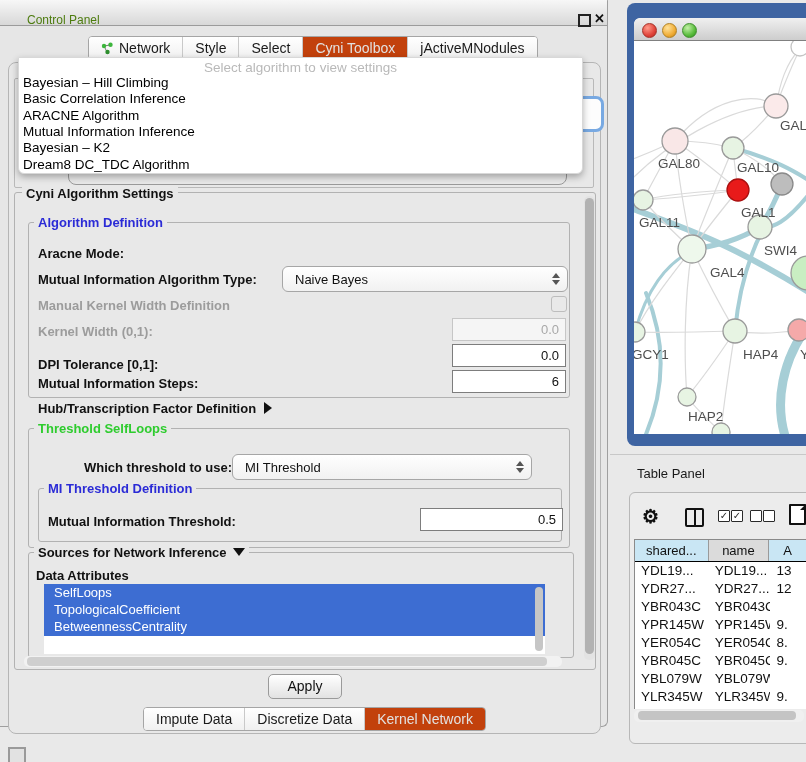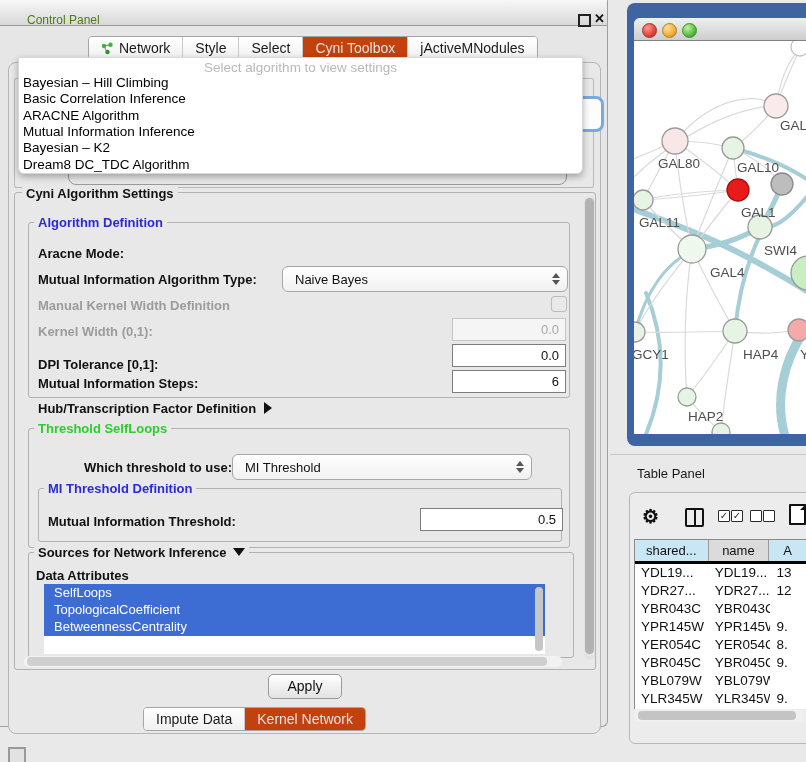--- a/index.html
+++ b/index.html
@@ -99,21 +99,21 @@
   #tp-body{left:629px;top:492px;width:177px;height:250px;background:#ececec;border:1px solid #b8b8b8;border-radius:6px 0 0 6px;}
   #gear-ico{left:642px;top:505px;font-size:19px;color:#111;font-weight:bold;}
   #split-ico{left:685px;top:508px;width:15px;height:15px;border:2px solid #111;border-radius:2px;}
   #split-ico i{position:absolute;left:6.5px;top:0;width:2px;height:15px;background:#111;}
   .cbx{position:absolute;width:10px;height:10px;border:1.5px solid #2a2a2a;border-radius:1px;font-size:10px;
        line-height:9px;text-align:center;color:#2a2a2a;background:#fff;}
   #doc-ico{left:789px;top:504px;width:13px;height:17px;border:2px solid #111;border-radius:1px;background:#fff;}
   #doc-ico i{position:absolute;right:-2px;top:-2px;width:0;height:0;border-left:6px solid transparent;border-bottom:6px solid #111;}
 
   #tbl{left:634px;top:539px;width:172px;height:169px;background:#fff;border-left:1px solid #8a8a8a;border-top:1px solid #8a8a8a;overflow:hidden;}
-  #tbl-head{display:flex;height:21px;border-bottom:3px solid #000000;}
+  #tbl-head{display:flex;height:21px;border-bottom:1px solid #000000;}
   .th{font-size:13px;text-align:center;line-height:21px;border-right:1px solid #9a9a9a;overflow:hidden;white-space:nowrap;}
   .th.c0{width:79px;background:#c9e6f4;}
   .th.c1{width:65px;background:#dbdbdb;}
   .th.c2{width:40px;background:#c9e6f4;}
   .tr{display:flex;height:18px;}
   .td{font-size:13.5px;line-height:18px;padding-left:6px;overflow:hidden;white-space:nowrap;}
   .td.c0{width:73px;}
   .td.c1{width:60px;}
   .td.c2{width:33px;}
   #tbl-hsb-track{left:634px;top:710px;width:170px;height:12px;background:#f0f0f0;border-radius:5px;}
@@ -234,20 +234,23 @@
     </div>
   <div id="attr-vsb" class="abs"></div>
   <div id="hsb-track" class="abs"></div>
   <div id="hsb-thumb" class="abs"></div>
 
   <div id="apply-btn" class="abs">Apply</div>
 
   <div id="bottom-tabs" class="abs tabstrip">
       <div class="tab">
         <span>Impute Data</span>
+      </div>
+      <div class="tab">
+        <span>Discretize Data</span>
       </div>
       <div class="tab sel">
         <span>Kernel Network</span>
       </div>
     </div>
   <div id="bl-ico" class="abs"></div>
 
   <div id="net-frame" class="abs"></div>
   <div id="net-win" class="abs">
     <div id="net-titlebar">

